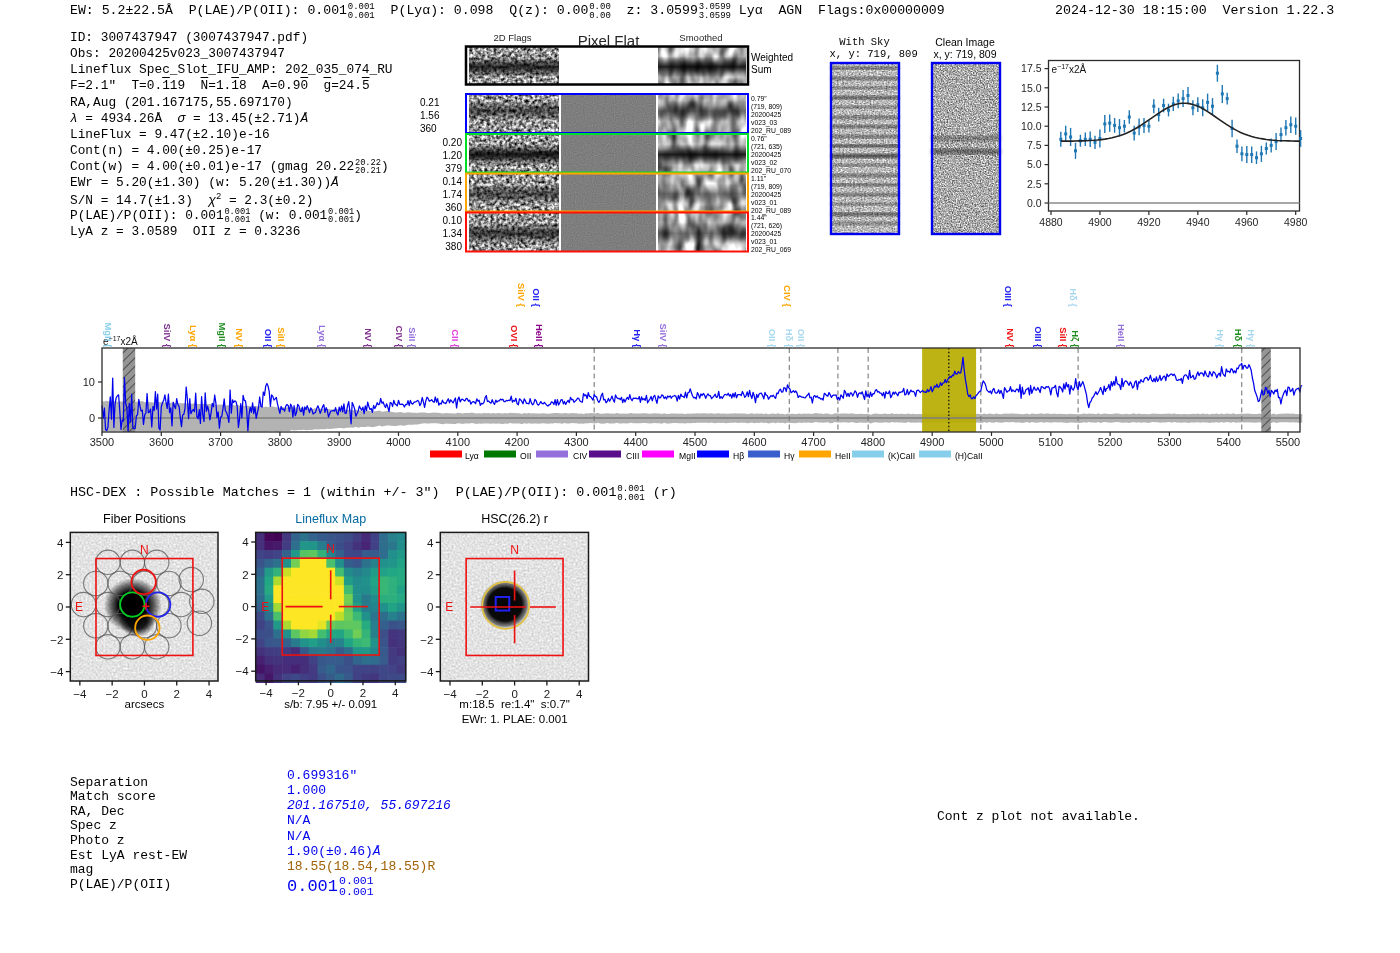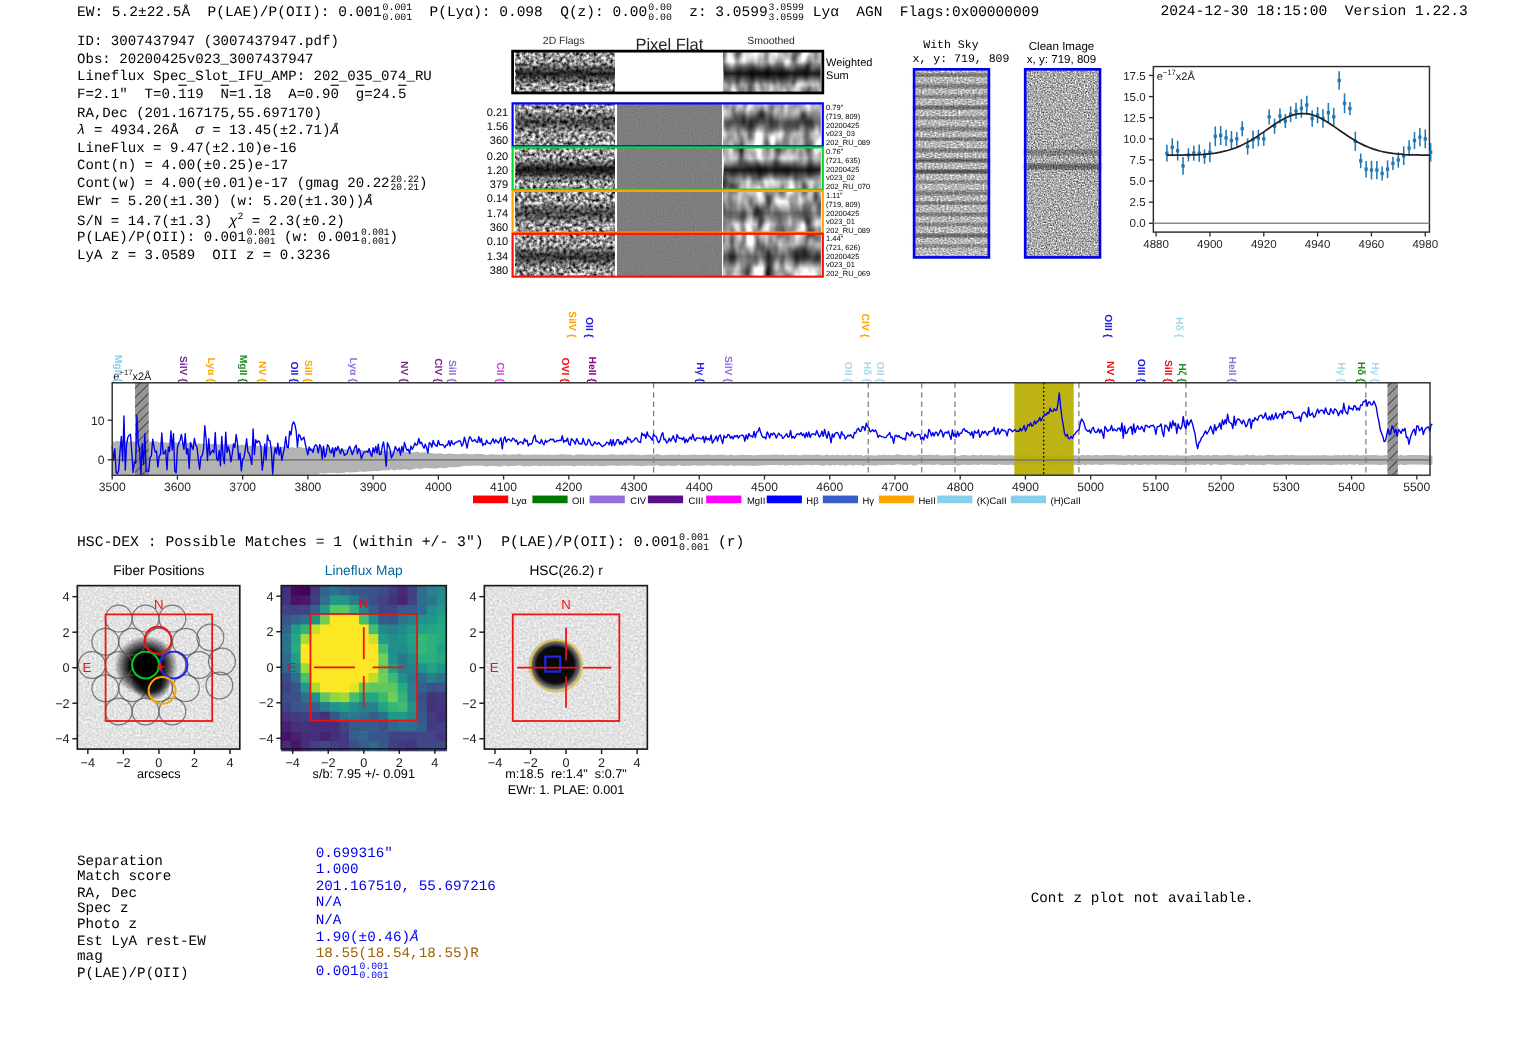--- a/index.html
+++ b/index.html
@@ -7,21 +7,21 @@
 .frac{display:inline-block;vertical-align:-0.35em;line-height:0.95;font-size:68%;text-align:left;}
 svg{position:absolute;overflow:visible;}
 </style></head><body>
 
 <div class="mono" style="left:70px;top:3px;font-size:13.2px;">EW: 5.2±22.5Å  P(LAE)/P(OII): 0.001 <span class="frac">0.001<br>0.001</span>  P(Lyα): 0.098  Q(z): 0.00 <span class="frac">0.00<br>0.00</span>  z: 3.0599 <span class="frac">3.0599<br>3.0599</span> Lyα  AGN  Flags:0x00000009</div>
 <div class="mono" style="left:1055px;top:3px;font-size:13.3px;">2024-12-30 18:15:00  Version 1.22.3</div>
 <div class="mono" style="left:70px;top:30.0px;font-size:12.8px;">ID: 3007437947 (3007437947.pdf)</div>
 <div class="mono" style="left:70px;top:46.1px;font-size:12.8px;">Obs: 20200425v023_3007437947</div>
 <div class="mono" style="left:70px;top:62.3px;font-size:12.8px;">Lineflux Spec_Slot_IFU_AMP: 202_035_074_RU</div>
 <div class="mono" style="left:70px;top:78.4px;font-size:12.8px;">F=2.1"  T=0.<span style="text-decoration:overline;">1</span>19  <span style="text-decoration:overline;">N</span>=1.<span style="text-decoration:overline;">1</span>8  A=0.9<span style="text-decoration:overline;">0</span>  <span style="text-decoration:overline;">g</span>=24.<span style="text-decoration:overline;">5</span></div>
-<div class="mono" style="left:70px;top:94.6px;font-size:12.8px;">RA,Dec (201.167175,55.697170)</div>
+<div class="mono" style="left:70px;top:94.6px;font-size:12.8px;">RA,Aug (201.167175,55.697170)</div>
 <div class="mono" style="left:70px;top:110.8px;font-size:12.8px;"><i>λ</i> = 4934.26Å  <i>σ</i> = 13.45(±2.71)<i>Å</i></div>
 <div class="mono" style="left:70px;top:126.9px;font-size:12.8px;">LineFlux = 9.47(±2.10)e-16</div>
 <div class="mono" style="left:70px;top:143.1px;font-size:12.8px;">Cont(n) = 4.00(±0.25)e-17</div>
 <div class="mono" style="left:70px;top:159.2px;font-size:12.8px;">Cont(w) = 4.00(±0.01)e-17 (gmag 20.22 <span class="frac">20.22<br>20.21</span>)</div>
 <div class="mono" style="left:70px;top:175.4px;font-size:12.8px;">EWr = 5.20(±1.30) (w: 5.20(±1.30))<i>Å</i></div>
 <div class="mono" style="left:70px;top:191.5px;font-size:12.8px;">S/N = 14.7(±1.3)  <i>χ</i><sup style="font-size:70%">2</sup> = 2.3(±0.2)</div>
 <div class="mono" style="left:70px;top:207.7px;font-size:12.8px;">P(LAE)/P(OII): 0.001 <span class="frac">0.001<br>0.001</span> (w: 0.001 <span class="frac">0.001<br>0.001</span>)</div>
 <div class="mono" style="left:70px;top:223.8px;font-size:12.8px;">LyA z = 3.0589  OII z = 0.3236</div>
 <svg width="0" height="0" style="position:absolute">
     <defs>
@@ -150,21 +150,21 @@
 <rect x="561" y="212.5" width="95" height="39" fill="#7d7d7d" filter="url(#nFlat)"></rect>
 <rect x="658" y="212.5" width="88" height="39" fill="#777" filter="url(#nSmooth)"></rect>
 <rect x="658" y="222.64" width="88" height="21.45" fill="url(#bandV)" opacity="0.5"></rect>
 <rect x="466" y="212.5" width="282" height="39" fill="none" stroke="#ff1005" stroke-width="2"></rect>
     </g>
 </svg>
 <div class="sans" style="left:466px;top:32px;width:93px;text-align:center;font-size:9.5px;color:#262626;">2D Flags</div>
 <div class="sans" style="left:561px;top:32px;width:95px;text-align:center;font-size:15px;color:#262626;">Pixel Flat</div>
 <div class="sans" style="left:656px;top:32px;width:90px;text-align:center;font-size:9.5px;color:#262626;">Smoothed</div>
 <div class="sans" style="left:751px;top:52px;font-size:10px;line-height:1.15;color:#000;">Weighted<br>Sum</div>
-<div class="sans" style="left:420px;top:95.5px;width:42px;text-align:right;font-size:10px;line-height:1.3;color:#000;">0.21<br>1.56<br>360</div>
+<div class="sans" style="left:420px;top:95.5px;width:42px;text-align:left;font-size:10px;line-height:1.3;color:#000;">0.21<br>1.56<br>360</div>
 <div class="sans" style="left:751px;top:95.0px;font-size:6.8px;line-height:1.18;color:#000;">0.79"<br>(719, 809)<br>20200425<br>v023_03<br>202_RU_089</div>
 <div class="sans" style="left:420px;top:135.5px;width:42px;text-align:right;font-size:10px;line-height:1.3;color:#000;">0.20<br>1.20<br>379</div>
 <div class="sans" style="left:751px;top:135.0px;font-size:6.8px;line-height:1.18;color:#000;">0.76"<br>(721, 635)<br>20200425<br>v023_02<br>202_RU_070</div>
 <div class="sans" style="left:420px;top:175.0px;width:42px;text-align:right;font-size:10px;line-height:1.3;color:#000;">0.14<br>1.74<br>360</div>
 <div class="sans" style="left:751px;top:174.5px;font-size:6.8px;line-height:1.18;color:#000;">1.11"<br>(719, 809)<br>20200425<br>v023_01<br>202_RU_089</div>
 <div class="sans" style="left:420px;top:214.0px;width:42px;text-align:right;font-size:10px;line-height:1.3;color:#000;">0.10<br>1.34<br>380</div>
 <div class="sans" style="left:751px;top:213.5px;font-size:6.8px;line-height:1.18;color:#000;">1.44"<br>(721, 626)<br>20200425<br>v023_01<br>202_RU_069</div>
 <div class="sans" style="left:829.5px;top:36px;width:70px;text-align:center;font-size:10.5px;line-height:1.18;color:#000;font-family:Liberation Mono, monospace;">With Sky<br>x, y: 719, 809</div>
 <svg width="80" height="180" style="left:830px;top:62px;">
 <rect x="1" y="1" width="68" height="171" fill="#b8b8b8" filter="url(#nSky)"></rect>
@@ -881,18 +881,18 @@
 <div class="mono" style="left:70px;top:774.5px;font-size:13px;">Separation</div>
 <div class="mono" style="left:70px;top:789.1px;font-size:13px;">Match score</div>
 <div class="mono" style="left:70px;top:803.7px;font-size:13px;">RA, Dec</div>
 <div class="mono" style="left:70px;top:818.3px;font-size:13px;">Spec z</div>
 <div class="mono" style="left:70px;top:832.9px;font-size:13px;">Photo z</div>
 <div class="mono" style="left:70px;top:847.5px;font-size:13px;">Est LyA rest-EW</div>
 <div class="mono" style="left:70px;top:862.1px;font-size:13px;">mag</div>
 <div class="mono" style="left:70px;top:876.7px;font-size:13px;">P(LAE)/P(OII)</div>
 <div class="mono" style="left:287px;top:767.5px;font-size:13px;color:#0000ee;">0.699316"</div>
 <div class="mono" style="left:287px;top:782.8px;font-size:13px;color:#0000ee;">1.000</div>
-<div class="mono" style="left:287px;top:798.1px;font-size:13px;color:#0000ee;">201.167510, 55.697216</div>
+<div class="mono" style="left:287px;top:798.1px;font-size:13px;color:#0000ee;font-style:italic;">201.167510, 55.697216</div>
 <div class="mono" style="left:287px;top:813.4px;font-size:13px;color:#0000ee;">N/A</div>
 <div class="mono" style="left:287px;top:828.7px;font-size:13px;color:#0000ee;">N/A</div>
 <div class="mono" style="left:287px;top:844.0px;font-size:13px;color:#0000ee;">1.90(±0.46)<i>Å</i></div>
 <div class="mono" style="left:287px;top:859.3px;font-size:13px;color:#a16207;">18.55(18.54,18.55)R</div>
-<div class="mono" style="left:287px;top:874.6px;font-size:13px;color:#0000ee;">0.001 <span class="frac">0.001<br>0.001</span></div>
+<div class="mono" style="left:287px;top:874.6px;font-size:17px;color:#0000ee;">0.001 <span class="frac">0.001<br>0.001</span></div>
 <div class="mono" style="left:937px;top:809px;font-size:13px;">Cont z plot not available.</div>
 </body></html>

